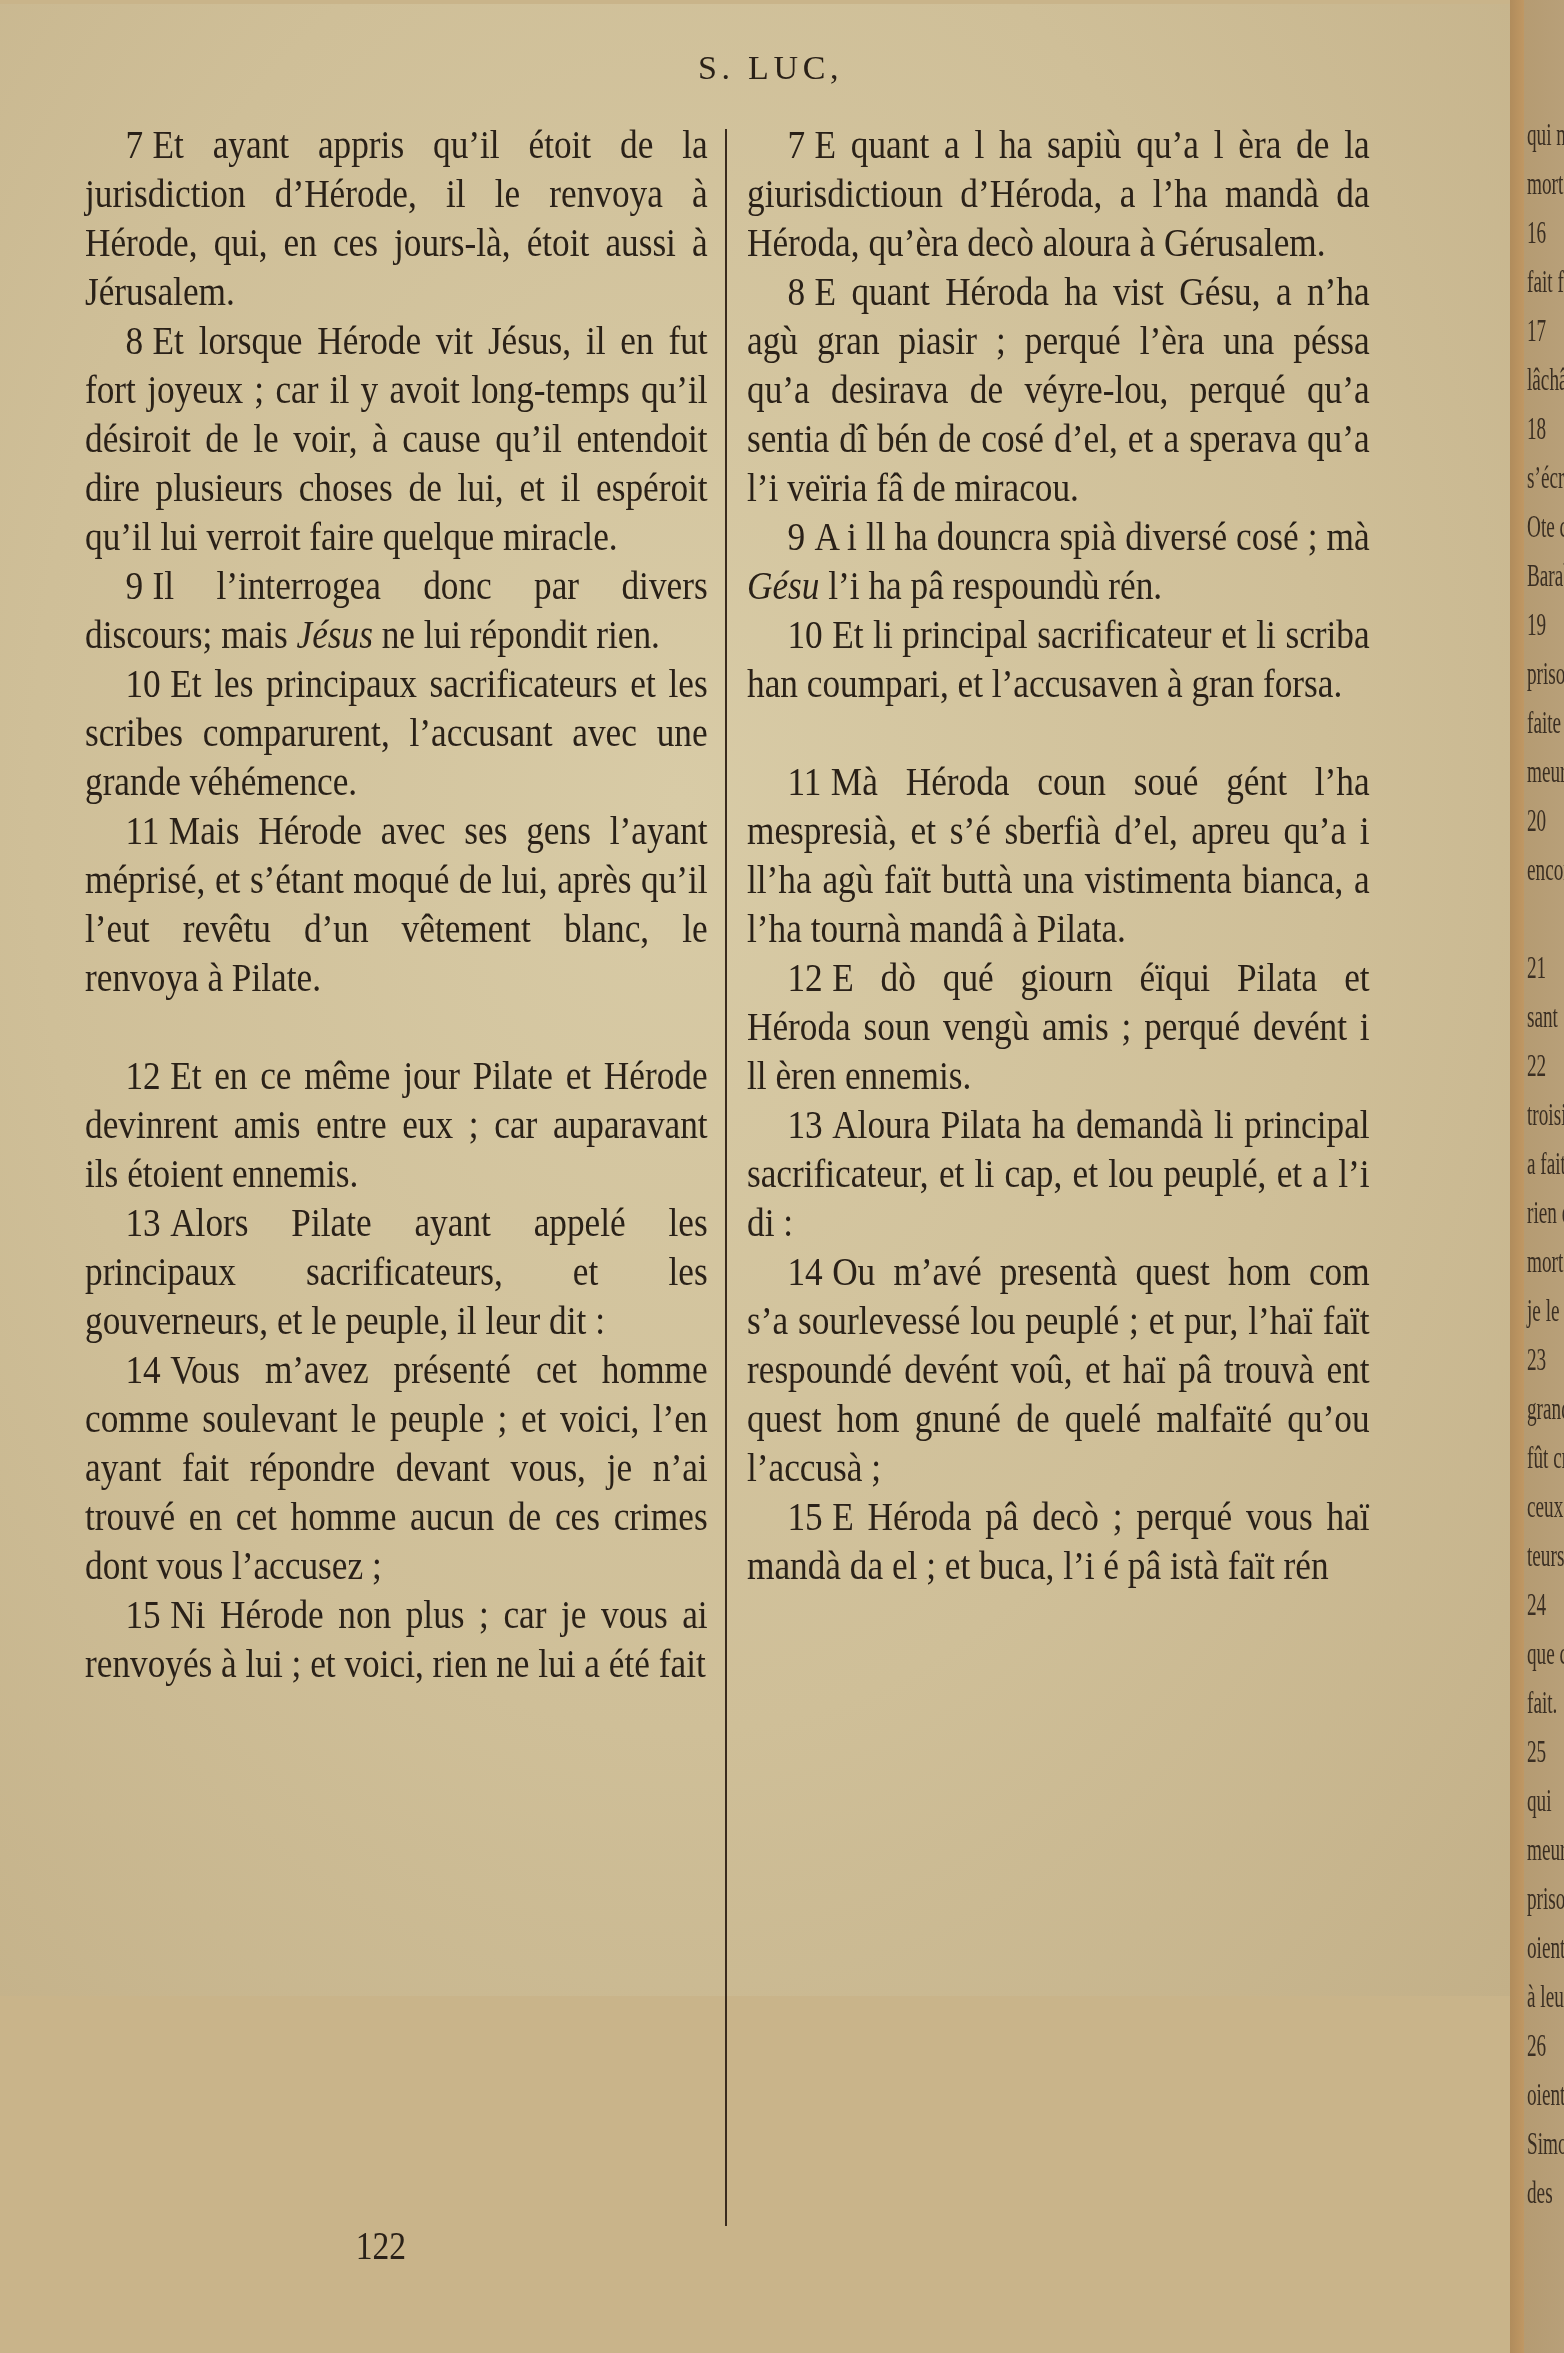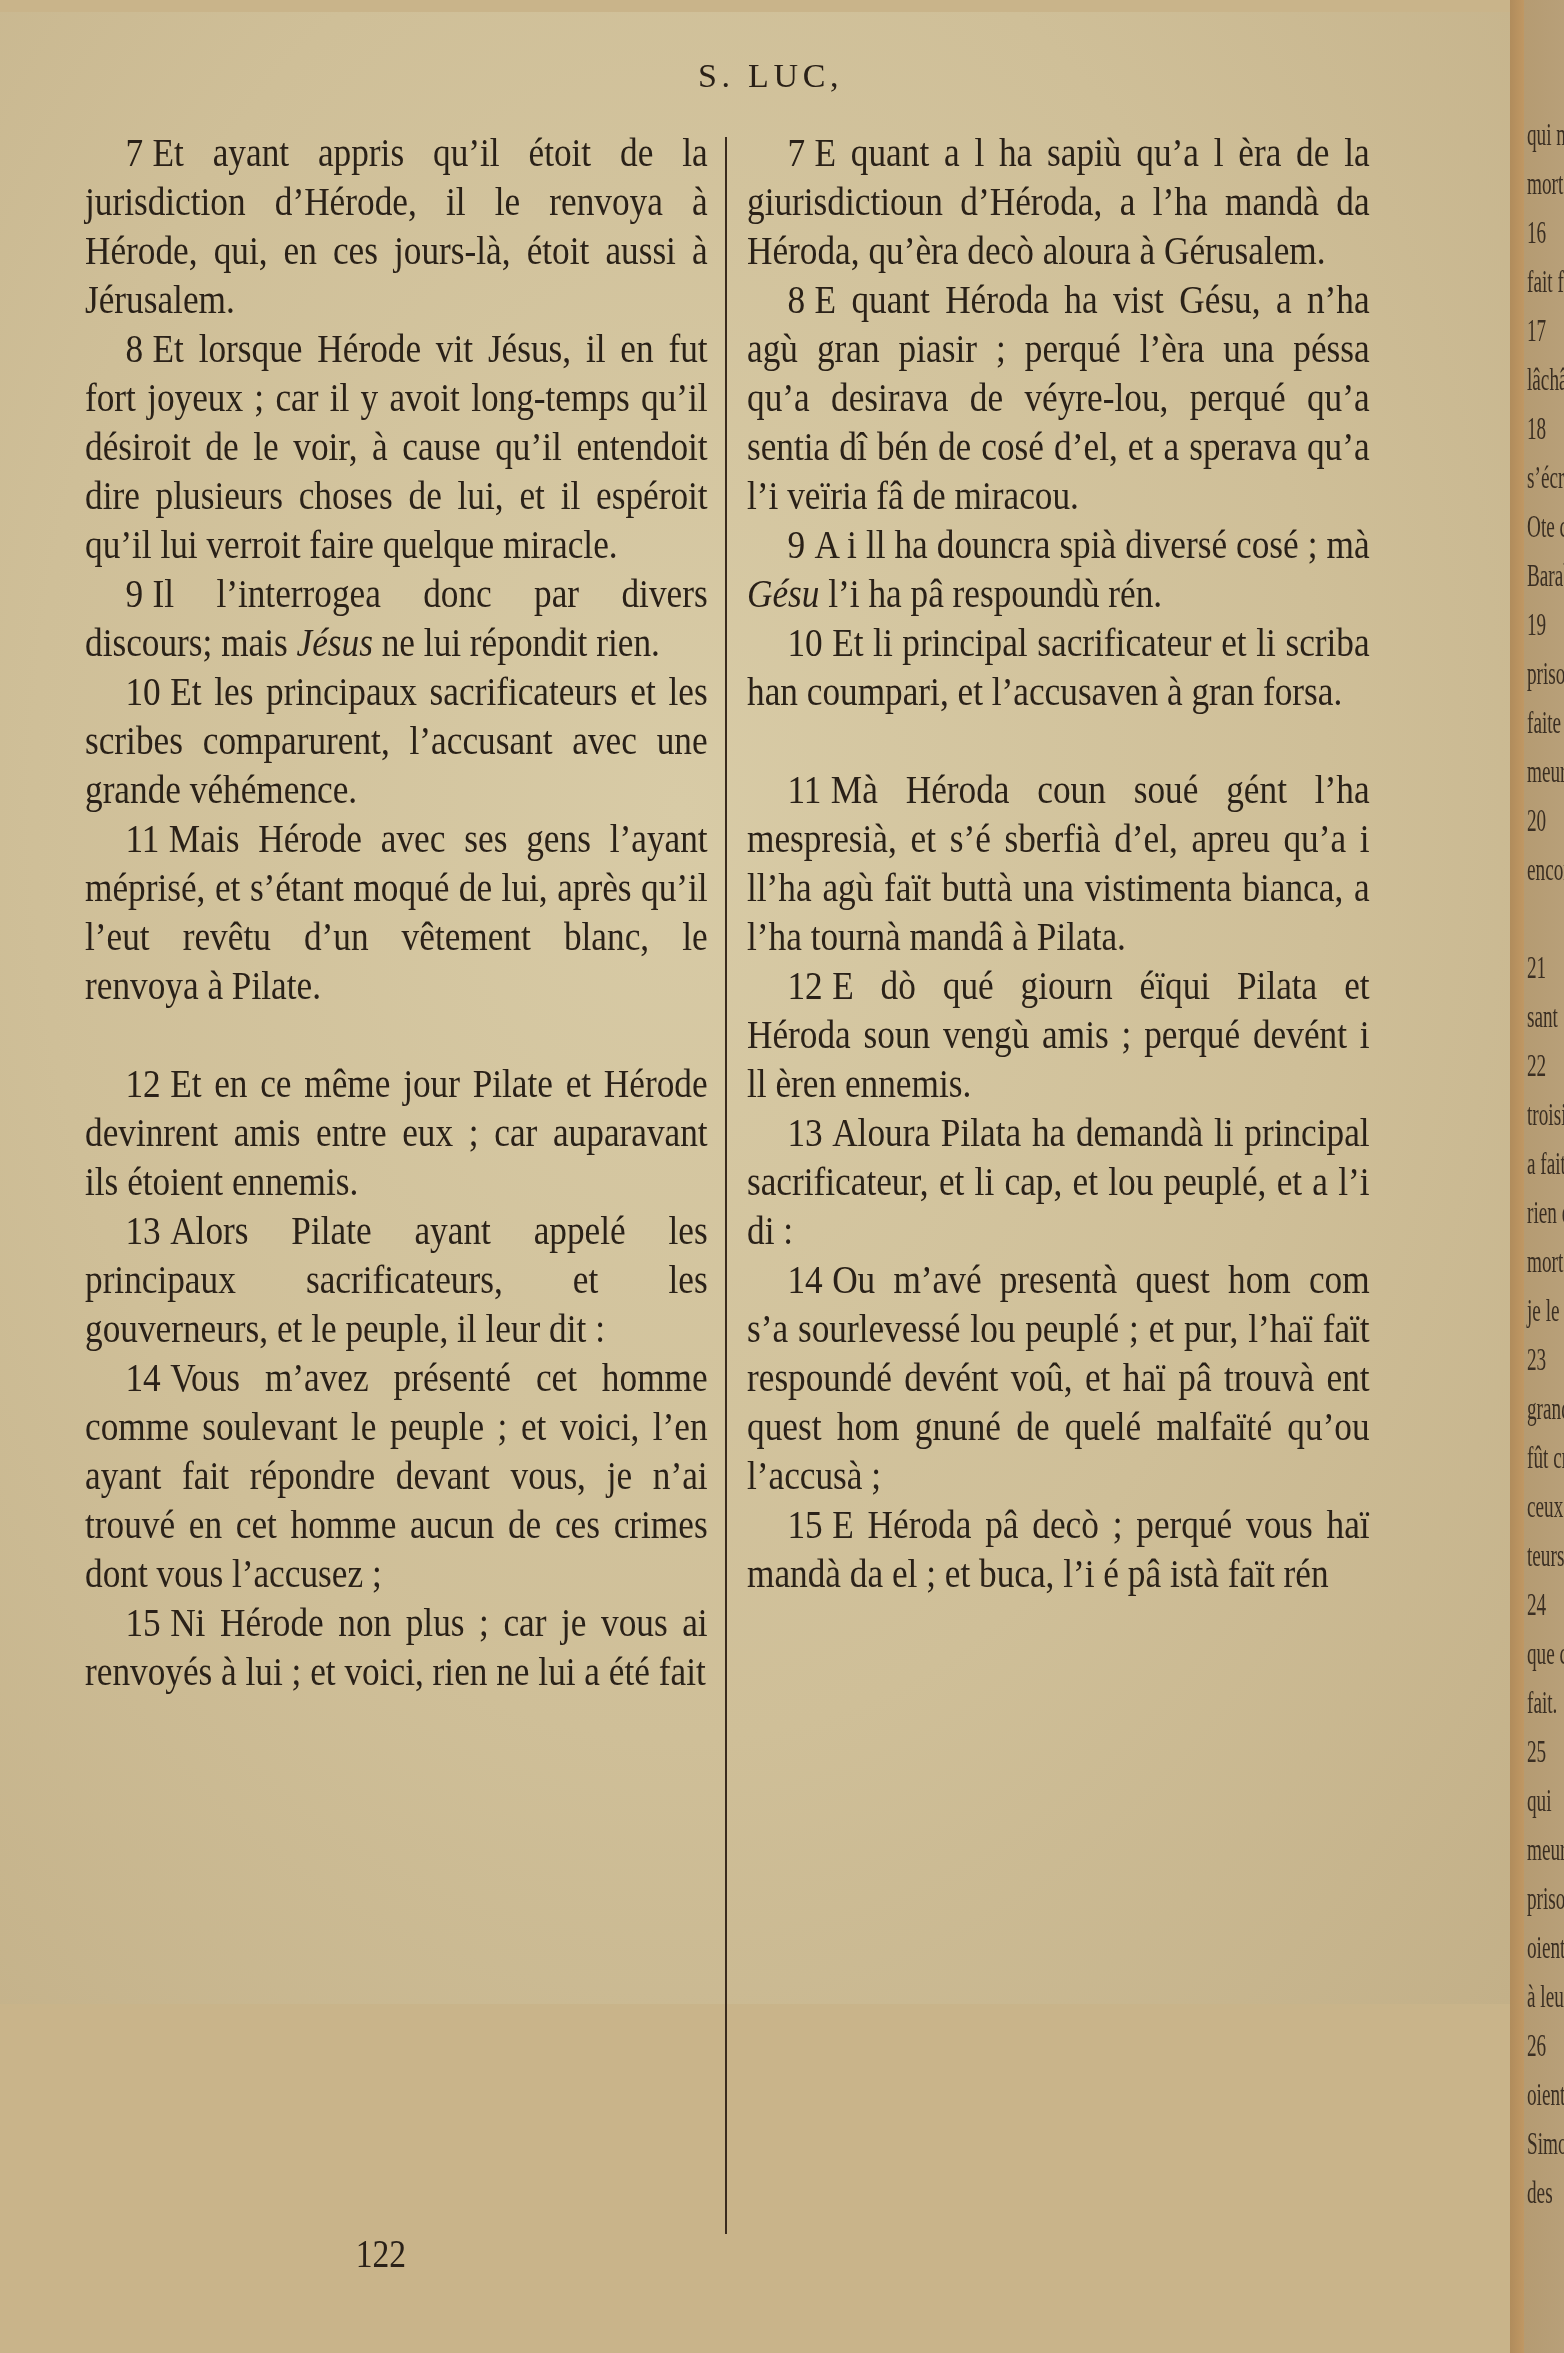--- a/index.html
+++ b/index.html
@@ -4,21 +4,21 @@
   <style>
     html, body { margin: 0; padding: 0; }
     body {
       width: 1565px; height: 2354px; overflow: hidden;
       background: #c9b48a;
       font-family: "Liberation Serif", "DejaVu Serif", serif;
       color: #2a2118;
       position: relative;
     }
     .page {
-      position: absolute; left: 0; top: 12px; width: 1510px; height: 1992px;
+      position: absolute; left: 0; top: 4px; width: 1510px; height: 1992px;
       background: radial-gradient(ellipse at 45% 40%, #d8cba6 0%, #cfbf98 55%, #c3b088 100%);
     }
     .gutter {
       position: absolute; left: 1510px; top: 0; width: 55px; height: 2354px;
       background: linear-gradient(90deg, #b08c5c 0%, #c69c66 35%, #b8976b 70%, #9e8a68 100%);
       overflow: hidden;
     }
     .next-page-edge {
       position: absolute; left: 1524px; top: 0; width: 41px; height: 2354px;
       background: linear-gradient(90deg, #b59b72 0%, #b8a079 100%);

